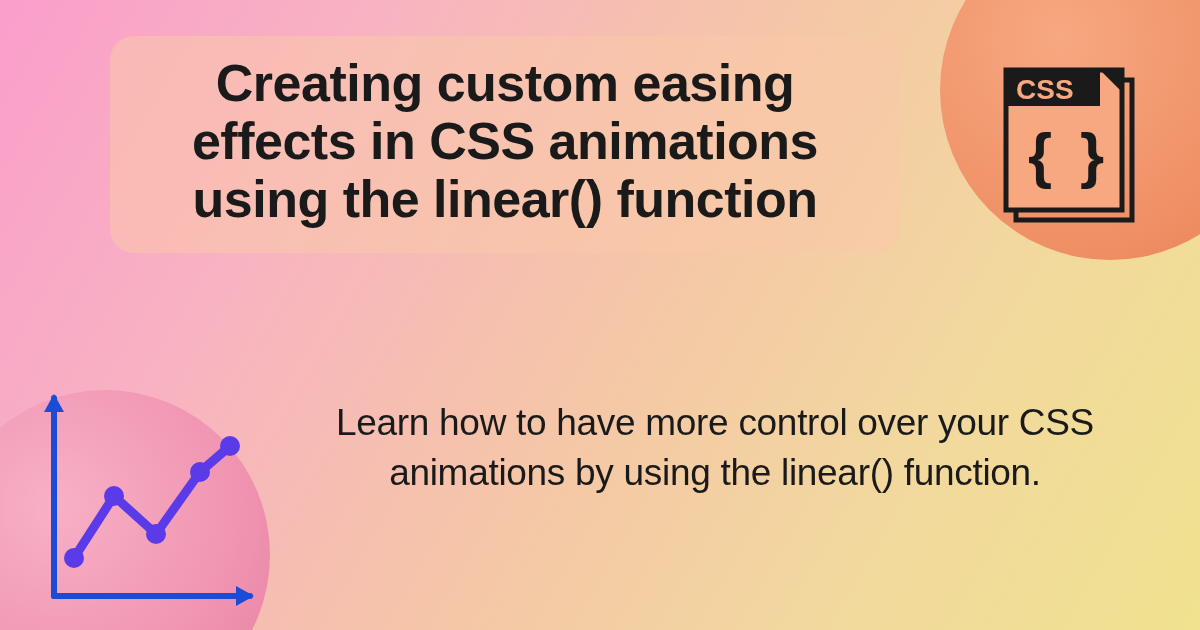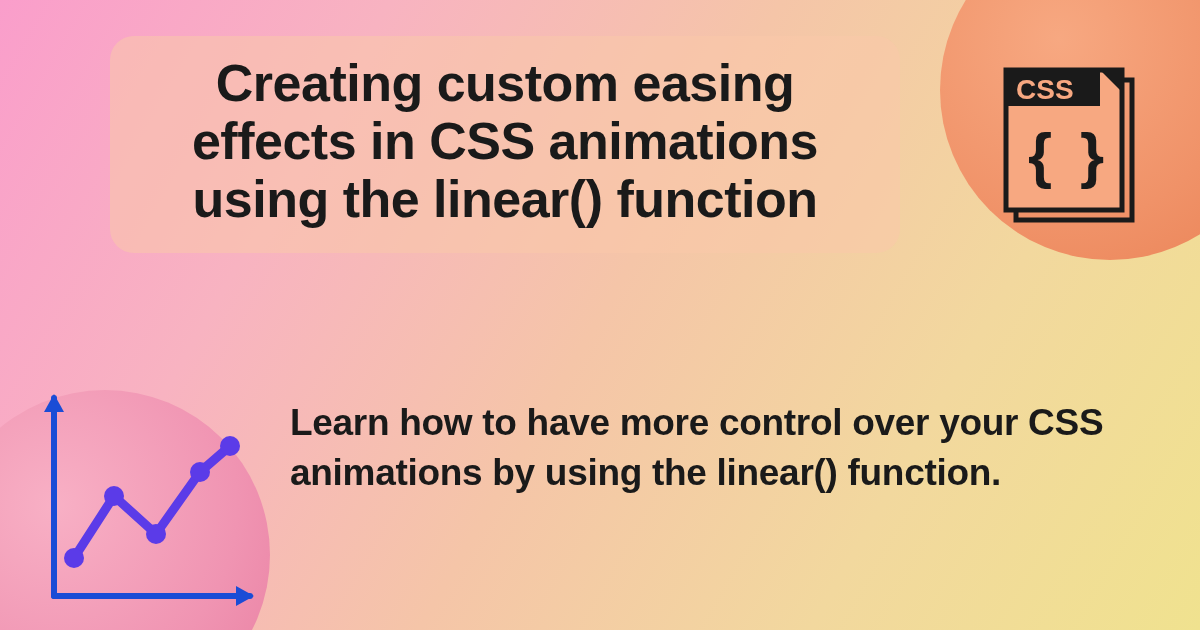--- a/index.html
+++ b/index.html
@@ -53,23 +53,24 @@
       line-height: 1.12;
       text-align: center;
       letter-spacing: -0.5px;
     }
     .subtitle {
       position: absolute;
       top: 398px;
       left: 290px;
       right: 60px;
       font-size: 37px;
-      font-weight: 700;
+      font-weight: 400;
       color: #1a1a1a;
       line-height: 1.35;
+      text-align: center;
       letter-spacing: -0.3px;
     }
     .css-file-icon {
       position: absolute;
       top: 66px;
       right: 60px;
       width: 138px;
       height: 158px;
     }
     .chart-icon {

